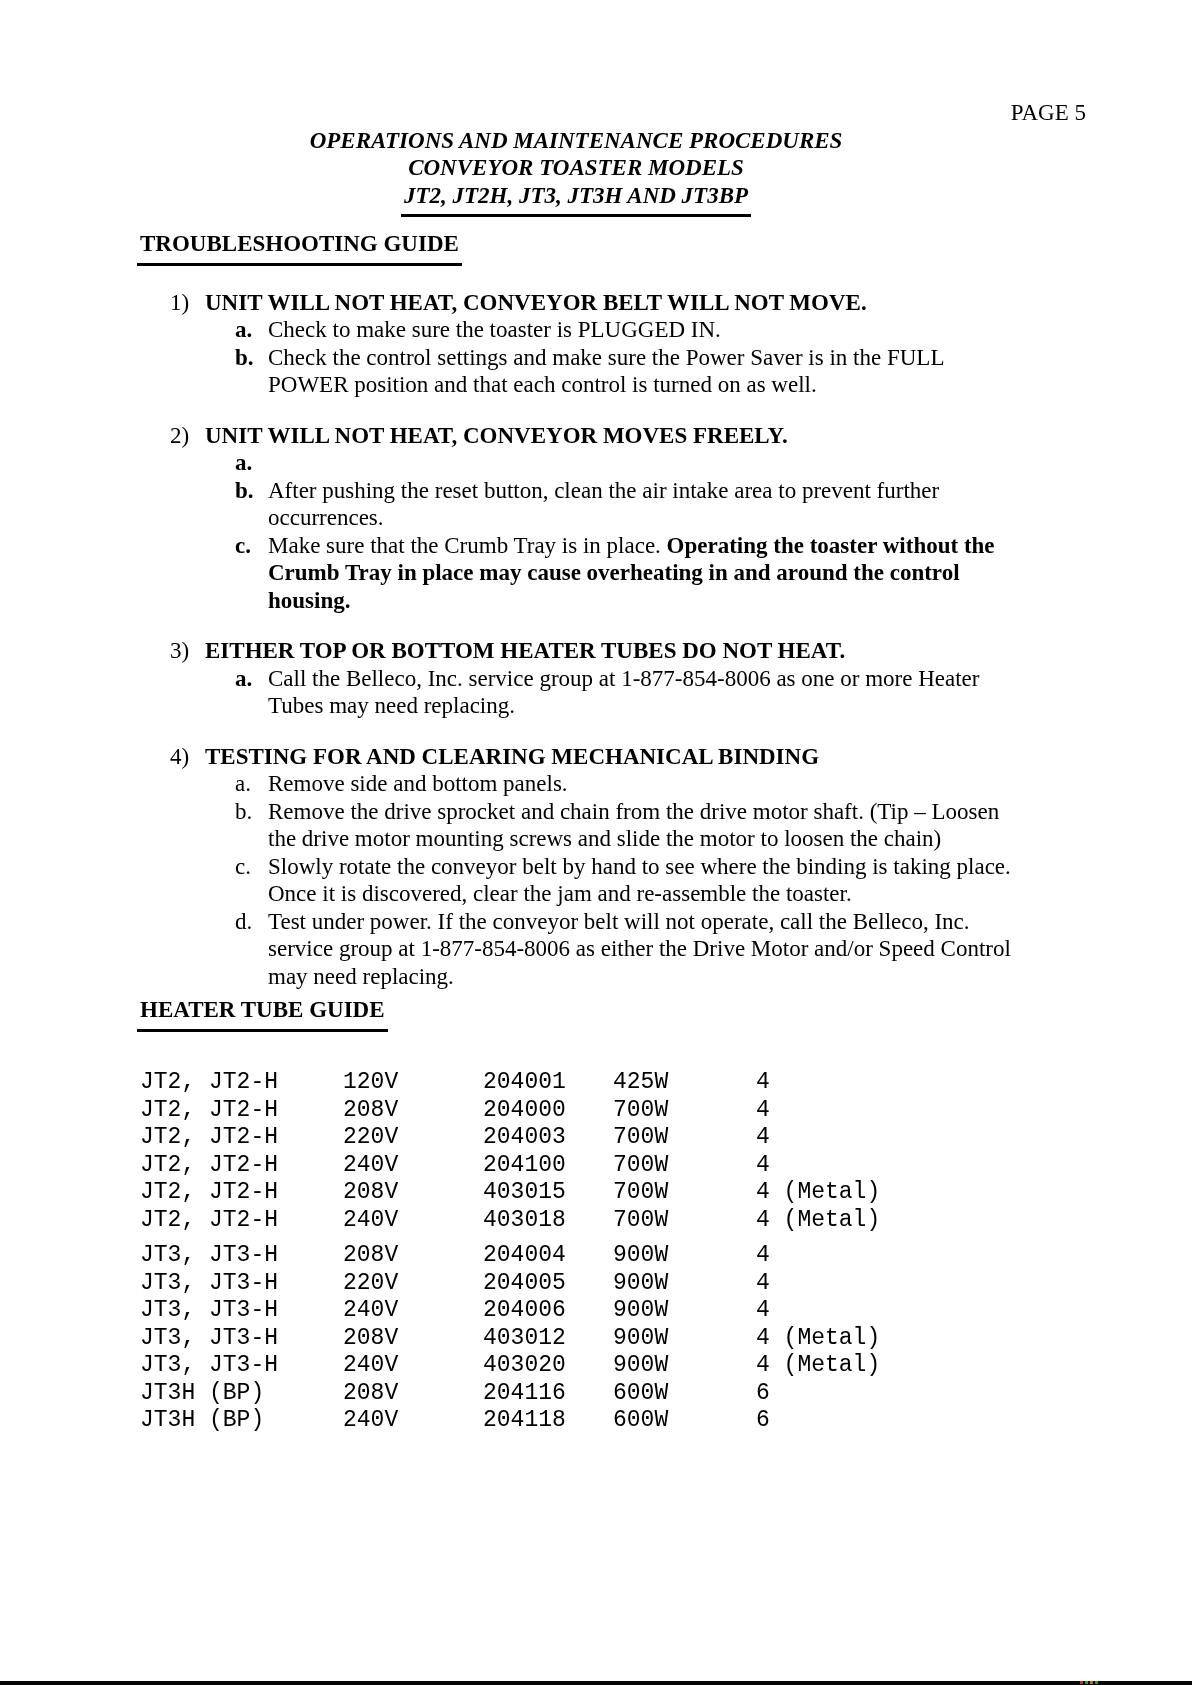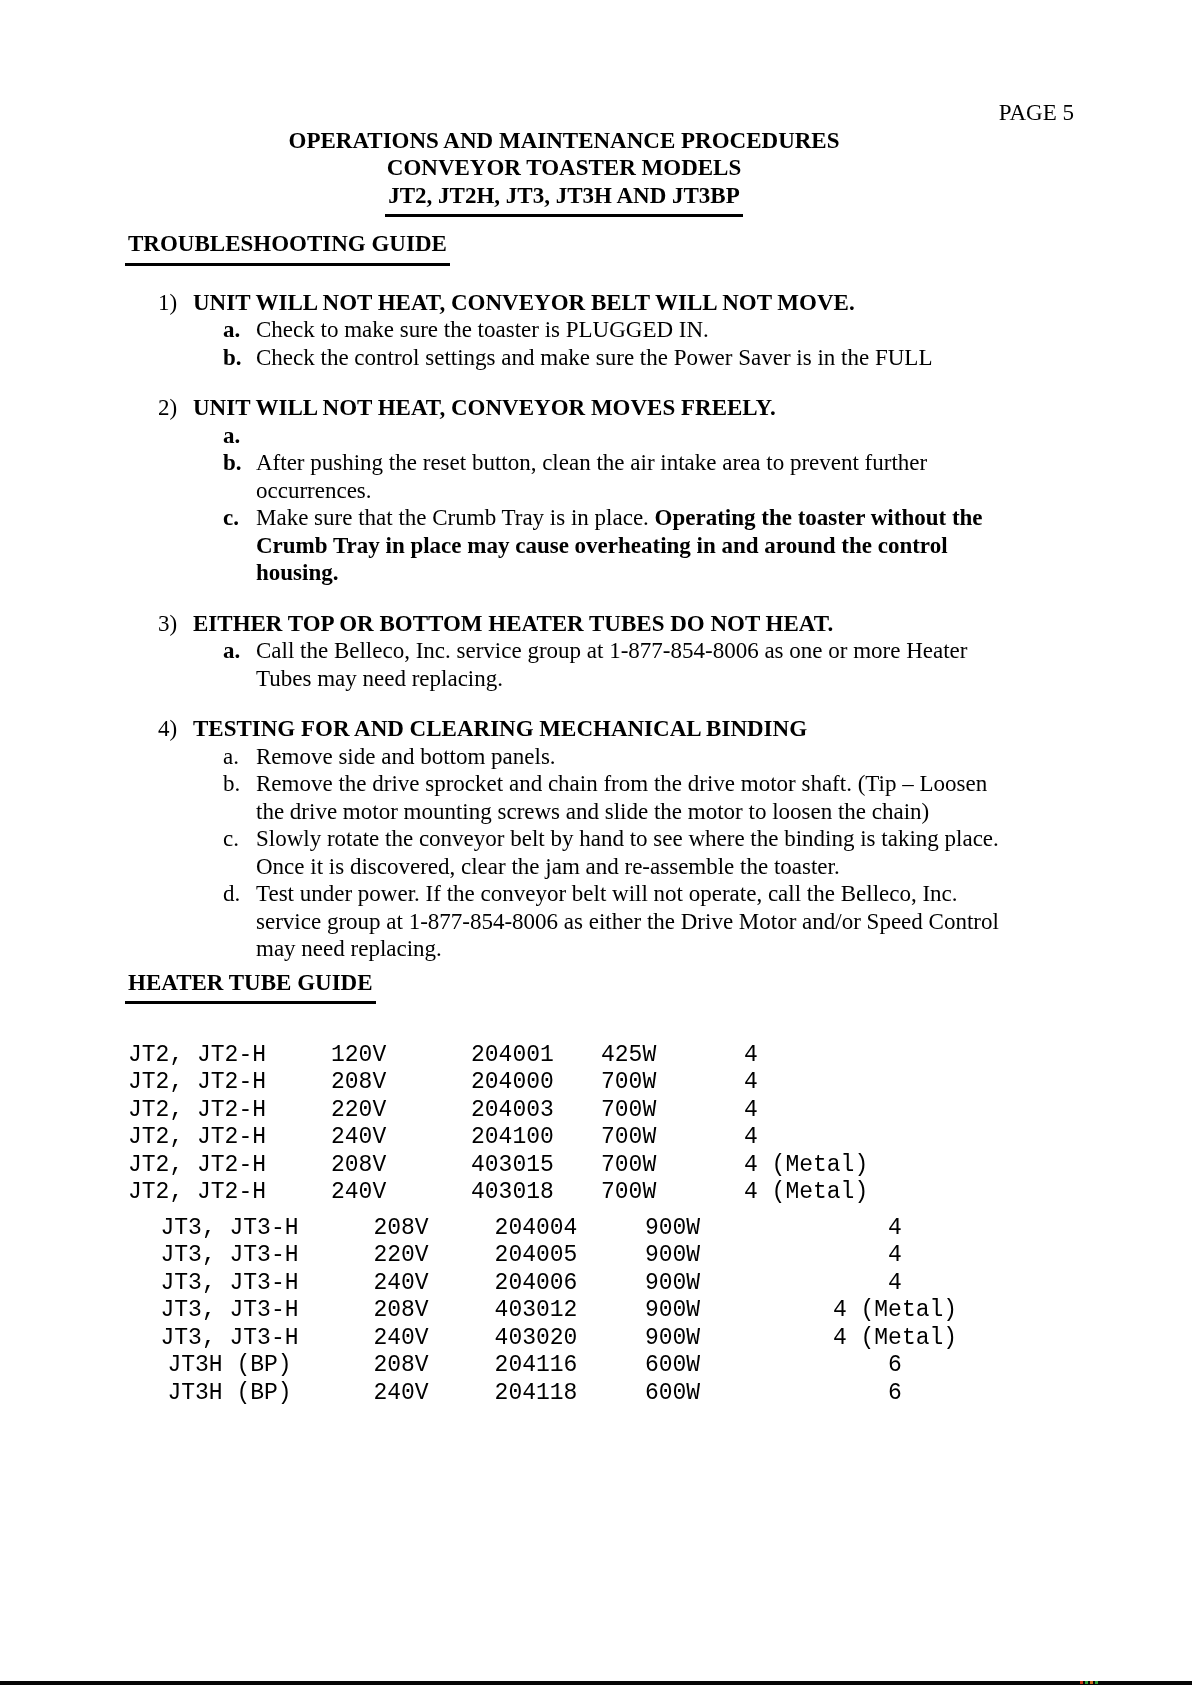--- a/index.html
+++ b/index.html
@@ -10,37 +10,38 @@
   body {
     width: 1192px;
     height: 1685px;
     position: relative;
     overflow: hidden;
     font-family: "Liberation Serif", "DejaVu Serif", serif;
     color: #000000;
   }
   .content {
     position: absolute;
-    left: 128px;
+    left: 140px;
     top: 99px;
     width: 918px;
     font-size: 23px;
     line-height: 27.5px;
   }
   .bold { font-weight: bold; }
   .nowrap { white-space: nowrap; }
 
   
   .page-num {
     text-align: right;
     margin-right: -28px;
   }
   .title-block {
     width: 872px;
     text-align: center;
+    font-style: italic;
   }
   .underline {
     display: inline-block;
     border-bottom: 3px solid #000;
     padding: 0 3px 5px 3px;
     margin: 0 -3px;
   }
   .sec-head { margin-top: 13px; }
 
   
@@ -65,21 +66,21 @@
   
   .htg-head { margin-top: 6px; }
   .t-table { margin-top: 10px; }
   .t-row {
     display: grid;
     grid-template-columns: 203px 140px 130px 143px auto;
     white-space: nowrap;
   }
   .t-spacer { height: 27.5px; }
   .t-group { margin: 0; font-family: Liberation Mono, monospace; }
-  .t-group.gap { margin-top: 8px; text-align: center; }
+  .t-group.gap { margin-top: 8px; }
 
   
   .bottom-bar {
     position: absolute;
     left: 0;
     bottom: 0;
     width: 1192px;
     height: 4px;
     background: #060606;
   }
@@ -118,20 +119,21 @@
         <div class="ts-sub">
           <span class="ts-letter bold">a.</span>
           <div class="ts-sub-body">
             <div class="ts-line"><span>Check to make sure the toaster is PLUGGED IN.</span></div>
           </div>
         </div>
         <div class="ts-sub">
           <span class="ts-letter bold">b.</span>
           <div class="ts-sub-body">
             <div class="ts-line"><span>Check the control settings and make sure the Power Saver is in the FULL</span></div>
+            <div class="ts-line"><span>POWER position and that each control is turned on as well.</span></div>
           </div>
         </div>
       </div>
       <div class="ts-item">
         <div class="ts-head"><span class="ts-num">2)</span><span class="bold">UNIT WILL NOT HEAT, CONVEYOR MOVES FREELY.</span></div>
         <div class="ts-sub">
           <span class="ts-letter bold">a.</span>
         </div>
         <div class="ts-sub">
           <span class="ts-letter bold">b.</span>

